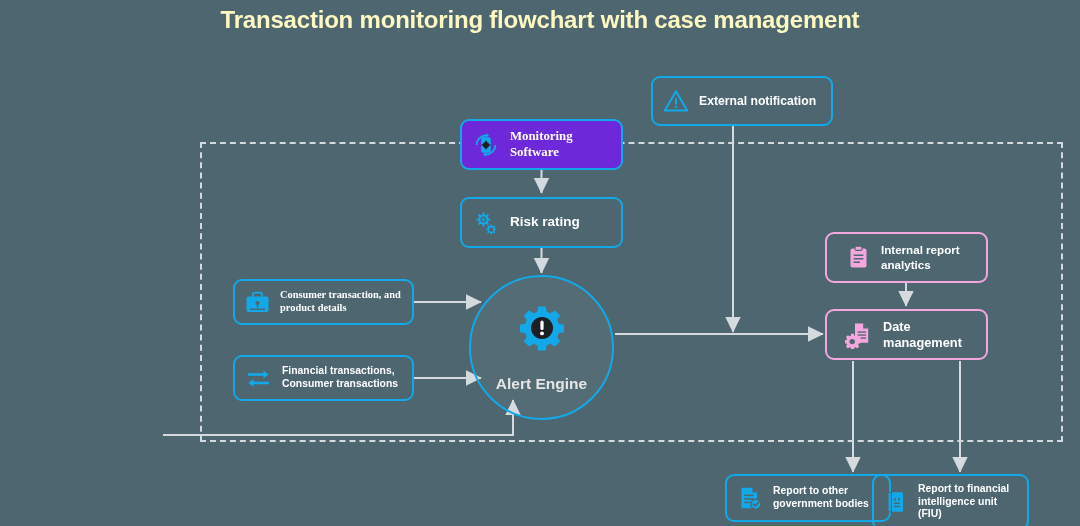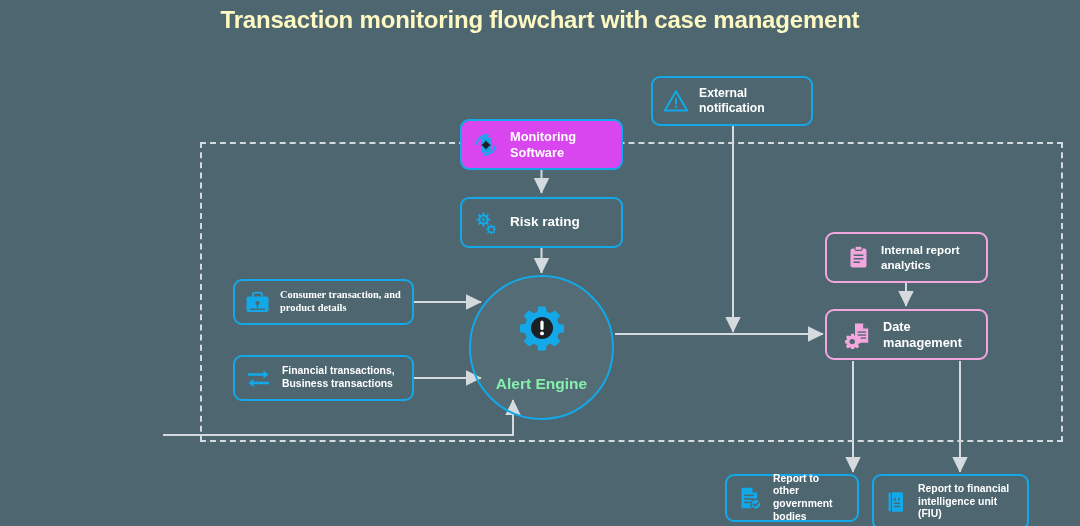--- a/index.html
+++ b/index.html
@@ -60,40 +60,40 @@
     justify-content: center;
     margin-right: 9px;
   }
   .node .lbl {
     color: #ffffff;
     font-weight: bold;
     line-height: 1.22;
   }
   .cyan  { border-color: #13a9e8; background: transparent; }
   .pink  { border-color: #f4a6de; background: transparent; padding-left: 18px; }
-  .dark  { border-color: #13a9e8; background: #d946ef; }
+  .dark  { border-color: #13a9e8; background: #6d28d9; font-family: Liberation Serif, serif; }
 
   
   #alert-engine {
     position: absolute;
     left: 469px;
     top: 275px;
     width: 145px;
     height: 145px;
     border-radius: 50%;
     border: 2.5px solid #13a9e8;
     background: rgba(255,255,255,0.045);
     box-sizing: border-box;
     display: flex;
     flex-direction: column;
     align-items: center;
     justify-content: center;
   }
   #alert-engine .ae-label {
-    color: #86efac;
+    color: #e5e5e5;
     font-size: 15.5px;
     font-weight: bold;
     margin-top: 18px;
   }
 
   
   #connectors {
     position: absolute;
     left: 0;
     top: 0;
@@ -154,21 +154,21 @@
           <rect x="14.3" y="10.6" width="1.4" height="2.2"></rect>
           <rect x="14.3" y="17.2" width="1.4" height="2.2"></rect>
           <rect x="10.6" y="14.3" width="2.2" height="1.4"></rect>
           <rect x="17.2" y="14.3" width="2.2" height="1.4"></rect>
         </g>
       </svg>
     </span>
     <span class="lbl" style="font-size:12.8px;">Monitoring Software</span>
   </div>
 
-  <div class="node cyan" id="n-external" style="left:651px; top:76px; width:162px; height:50px;">
+  <div class="node cyan" id="n-external" style="left:651px; top:76px; width:182px; height:50px;">
     <span class="ico">
       <svg width="28" height="28" viewBox="0 0 28 28">
         <path d="M14 4.2 L25.2 23.4 H2.8 Z" stroke="#13a9e8" stroke-width="2" fill="none" stroke-linejoin="round"></path>
         <rect x="13" y="11" width="2" height="6.4" rx="1" fill="#13a9e8"></rect>
         <circle cx="14" cy="19.8" r="1.25" fill="#13a9e8"></circle>
       </svg>
     </span>
     <span class="lbl" style="font-size:12.2px;">External notification</span>
   </div>
 
@@ -202,21 +202,21 @@
 
   <div class="node cyan" id="n-financial" style="left:233px; top:355px; width:181px; height:46px;">
     <span class="ico">
       <svg width="29" height="27" viewBox="0 0 29 27">
         <path d="M4 9.5 H22" stroke="#13a9e8" stroke-width="2.6" fill="none"></path>
         <path d="M19.5 5.4 L24.6 9.5 L19.5 13.6 z" fill="#13a9e8"></path>
         <path d="M25 18 H7" stroke="#13a9e8" stroke-width="2.6" fill="none"></path>
         <path d="M9.5 13.9 L4.4 18 L9.5 22.1 z" fill="#13a9e8"></path>
       </svg>
     </span>
-    <span class="lbl" style="font-size:10.4px;">Financial transactions, Business transactions</span>
+    <span class="lbl" style="font-size:10.4px;">Financial transactions, Consumer transactions</span>
   </div>
 
   <div id="alert-engine">
     <span class="ico" style="margin:0;">
       <svg width="50" height="50" viewBox="0 0 50 50">
         <g fill="#13a9e8">
           <path d="M21.3 3.5 h7.4 l1.1 5.2 3.6 1.5 4.5-2.8 5.2 5.2 -2.8 4.5 1.5 3.6 5.2 1.1 v7.4 l-5.2 1.1 -1.5 3.6 2.8 4.5 -5.2 5.2 -4.5-2.8 -3.6 1.5 -1.1 5.2 h-7.4 l-1.1-5.2 -3.6-1.5 -4.5 2.8 -5.2-5.2 2.8-4.5 -1.5-3.6 -5.2-1.1 v-7.4 l5.2-1.1 1.5-3.6 -2.8-4.5 5.2-5.2 4.5 2.8 3.6-1.5 z"></path>
         </g>
         <circle cx="25" cy="25" r="11" fill="#1c1f24"></circle>
         <rect x="23.4" y="17.6" width="3.2" height="9.4" rx="1.6" fill="#ffffff"></rect>
@@ -252,21 +252,21 @@
           <rect x="15.6" y="17.4" width="5.4" height="1.3"></rect>
         </g>
         <path d="M5.6 14.6 h3.4 l.5 2.3 1.55 .64 1.95-1.33 2.4 2.4 -1.33 1.95 .64 1.55 2.3 .5 v3.4 l-2.3 .5 -.64 1.55 1.33 1.95 -2.4 2.4 -1.95-1.33 -1.55 .64 -.5 2.3 h-3.4 l-.5-2.3 -1.55-.64 -1.95 1.33 -2.4-2.4 1.33-1.95 -.64-1.55 -2.3-.5 v-3.4 l2.3-.5 .64-1.55 -1.33-1.95 2.4-2.4 1.95 1.33 1.55-.64 z" fill="#f4a6de" transform="translate(0.6,-0.6) scale(0.82) translate(1.2,3)"></path>
         <circle cx="7.2" cy="21.6" r="2.7" fill="#4d6670"></circle>
       </svg>
     </span>
     <span class="lbl" style="font-size:12.8px;">Date management</span>
   </div>
 
 
-  <div class="node cyan" id="n-rep-gov" style="left:725px; top:474px; width:134px; height:48px;">
+  <div class="node cyan" id="n-rep-gov" style="left:725px; top:474px; width:166px; height:48px;">
     <span class="ico">
       <svg width="28" height="28" viewBox="0 0 28 28">
         <path d="M5.5 3.8 h11 l4.6 4.6 v15.8 h-15.6 z" fill="#13a9e8"></path>
         <path d="M16.5 3.8 v4.6 h4.6" fill="#4d6670"></path>
         <g fill="#4d6670">
           <rect x="8.2" y="10.6" width="9.4" height="1.5"></rect>
           <rect x="8.2" y="14.1" width="9.4" height="1.5"></rect>
           <rect x="8.2" y="17.6" width="5.6" height="1.5"></rect>
         </g>
         <circle cx="19.8" cy="20.2" r="5" fill="#13a9e8" stroke="#4d6670" stroke-width="1.4"></circle>

